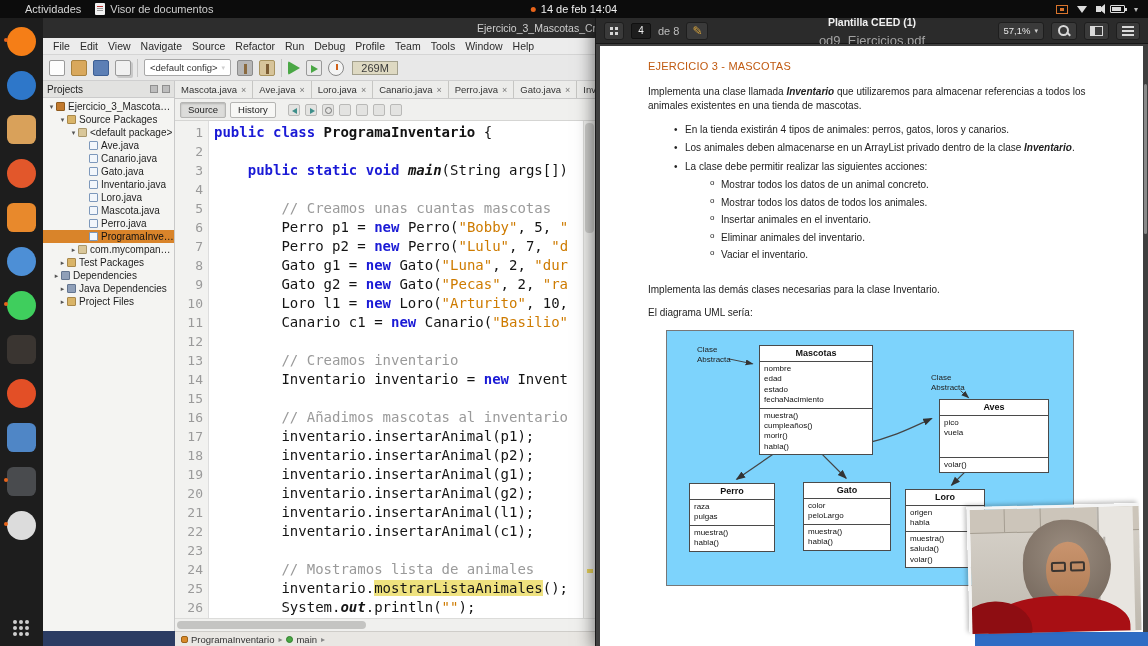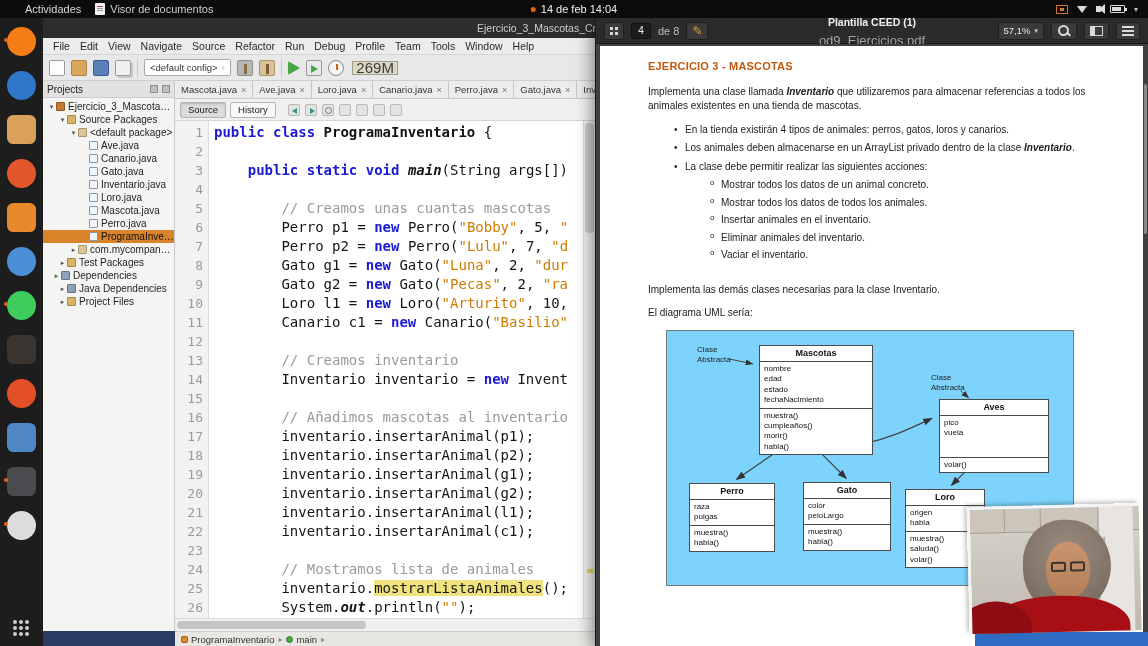--- a/index.html
+++ b/index.html
@@ -58,21 +58,21 @@
   .tbi-hammer{position:relative;background:#b7b7b7;border:1px solid #8b8b8b}
   .tbi-hammer::after{content:"";position:absolute;left:6px;top:3px;width:3px;height:10px;background:#8a6a3f}
   .tbi-hammer2{position:relative;background:#d7c49a;border:1px solid #a8935f}
   .tbi-hammer2::after{content:"";position:absolute;left:6px;top:3px;width:3px;height:10px;background:#7c5c33}
   .tbi-run{width:0;height:0;border-top:7px solid transparent;border-bottom:7px solid transparent;border-left:12px solid #4aa745;border-radius:2px}
   .tbi-debug{position:relative;background:#e9e9e9;border:1px solid #999}
   .tbi-debug::after{content:"";position:absolute;left:4px;top:4px;width:0;height:0;border-top:4px solid transparent;border-bottom:4px solid transparent;border-left:7px solid #4aa745}
   .tbi-profile{border-radius:50%;background:#f4f4f4;border:1px solid #888;position:relative}
   .tbi-profile::after{content:"";position:absolute;left:7px;top:3px;width:1.5px;height:6px;background:#d06018}
   .mem-meter{margin-left:2px;width:46px;height:14px;background:#ded9c2;border:1px solid #a3a08d;
-    font-size:15px;color:#3a3a3a;display:flex;align-items:center;justify-content:center}
+    font-size:11px;color:#3a3a3a;display:flex;align-items:center;justify-content:center}
 
   .nb-main{position:absolute;left:0;top:63px;right:0;bottom:0;display:flex}
   
   .nb-projects{width:132px;background:#f4f4f2;border-right:1px solid #c9c9c9;display:flex;flex-direction:column}
   .nb-proj-header{height:17px;background:#e2e2e0;border-bottom:1px solid #cbcbcb;display:flex;align-items:center;
     font-size:10px;color:#222;padding:0 4px;gap:4px}
   .ph-ic{width:8px;height:8px;background:#bdbdbd;border:1px solid #8f8f8f;margin-left:auto}
   .ph-ic2{width:8px;height:8px;background:#bdbdbd;border:1px solid #8f8f8f;margin-left:0}
   .nb-tree{flex:1;overflow:hidden;padding-top:2px}
   .trow{display:flex;align-items:center;height:13px;font-size:10px;color:#1d1d1d;white-space:nowrap;cursor:pointer}
@@ -154,21 +154,21 @@
   .ic-search::before{content:"";position:absolute;left:1px;top:1px;width:7px;height:7px;border:2px solid #d9d9d9;border-radius:50%}
   .ic-search::after{content:"";position:absolute;left:9px;top:9px;width:5px;height:2px;background:#d9d9d9;transform:rotate(45deg)}
   .ic-panel{width:13px;height:10px;border:1px solid #d9d9d9;position:relative}
   .ic-panel::before{content:"";position:absolute;left:0;top:0;bottom:0;width:4px;background:#d9d9d9}
   .ic-menu{width:12px;height:10px;display:flex;flex-direction:column;justify-content:space-between}
   .ic-menu i{height:2px;background:#d9d9d9}
 
   .ev-doc{position:absolute;left:0;top:26px;right:0;bottom:0;background:#3f3f3f}
   .page{position:absolute;left:4px;top:2px;width:543px;bottom:-2px;background:#fff;color:#222;
     padding:13px 44px 0 48px;font-size:10px;line-height:1.45;overflow:hidden}
-  .doc-h1{font-size:11px;font-weight:bold;color:#c05a11;margin-bottom:10px;letter-spacing:.2px}
+  .doc-h1{font-size:11px;font-weight:normal;color:#c05a11;margin-bottom:10px;letter-spacing:.2px}
   .page p{margin-bottom:9px}
   .rb{font-weight:bold;font-style:italic}
   ul.l1{list-style:none;margin:0 0 2px 26px}
   ul.l1 li{position:relative;padding-left:11px;margin-bottom:4px}
   ul.l1 li::before{content:"•";position:absolute;left:0;top:0}
   ul.l2{list-style:none;margin:0 0 20px 62px}
   ul.l2 li{position:relative;padding-left:11px;margin-bottom:3px}
   ul.l2 li::before{content:"o";position:absolute;left:0;top:-1px;font-size:8px}
   .p3{margin-bottom:20px}
   .p4{margin-bottom:12px}

